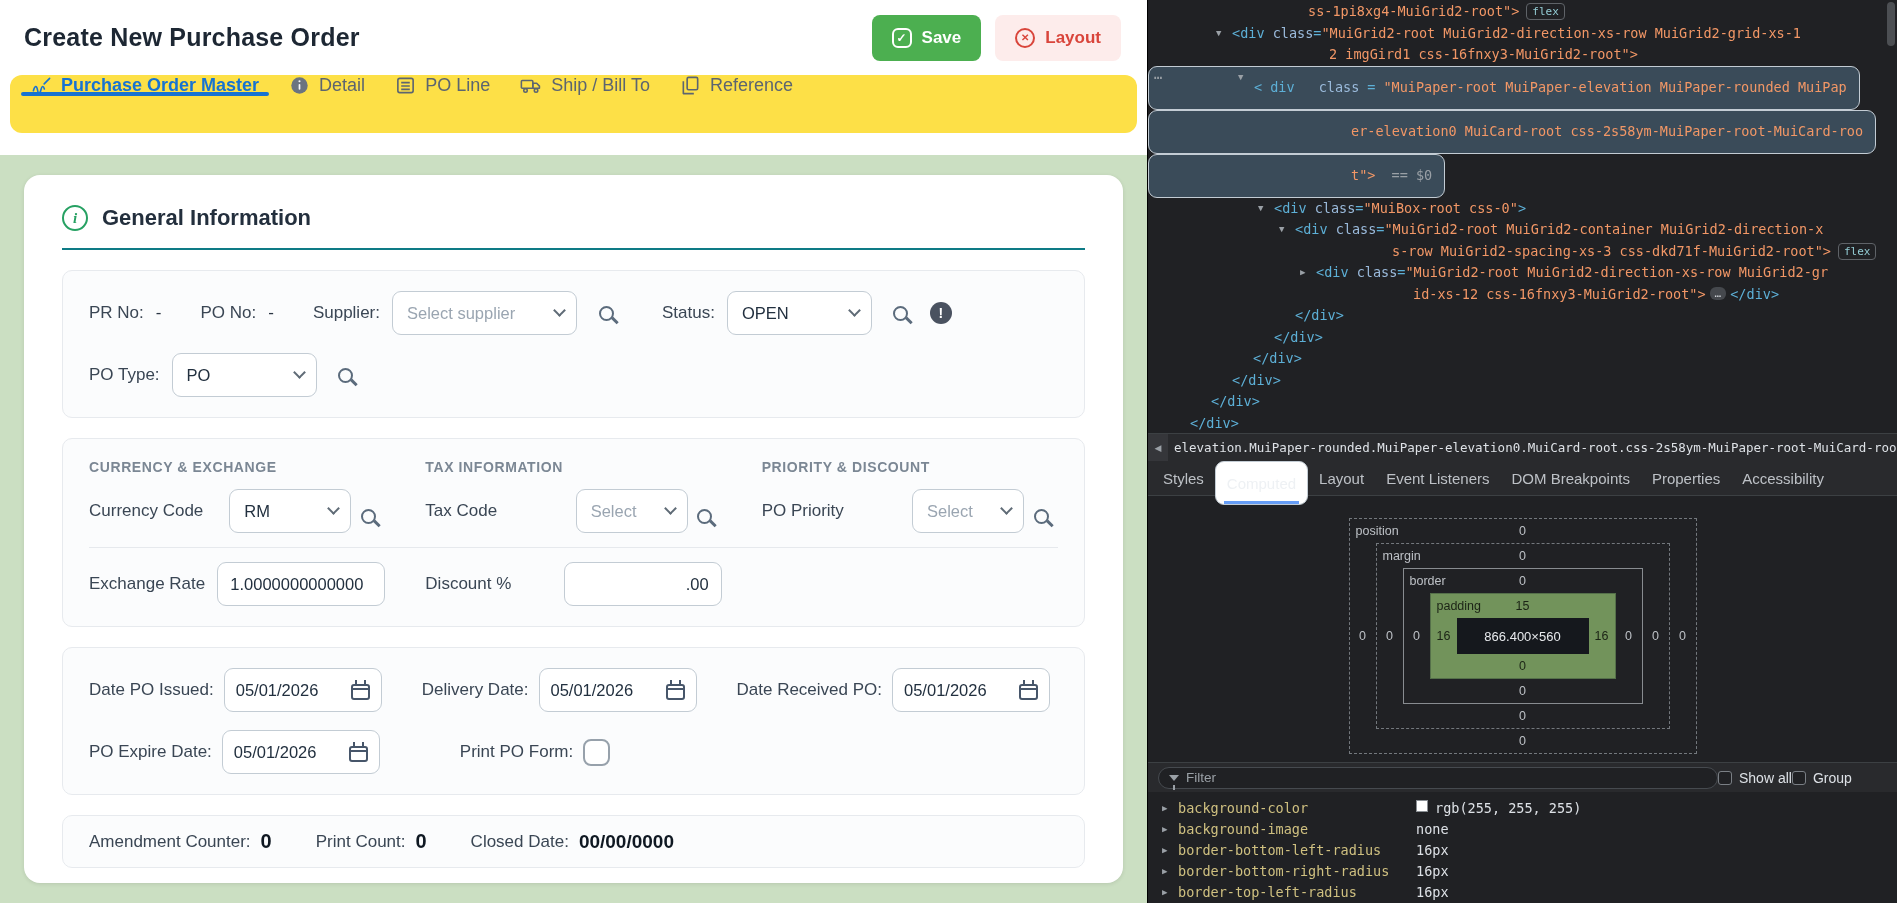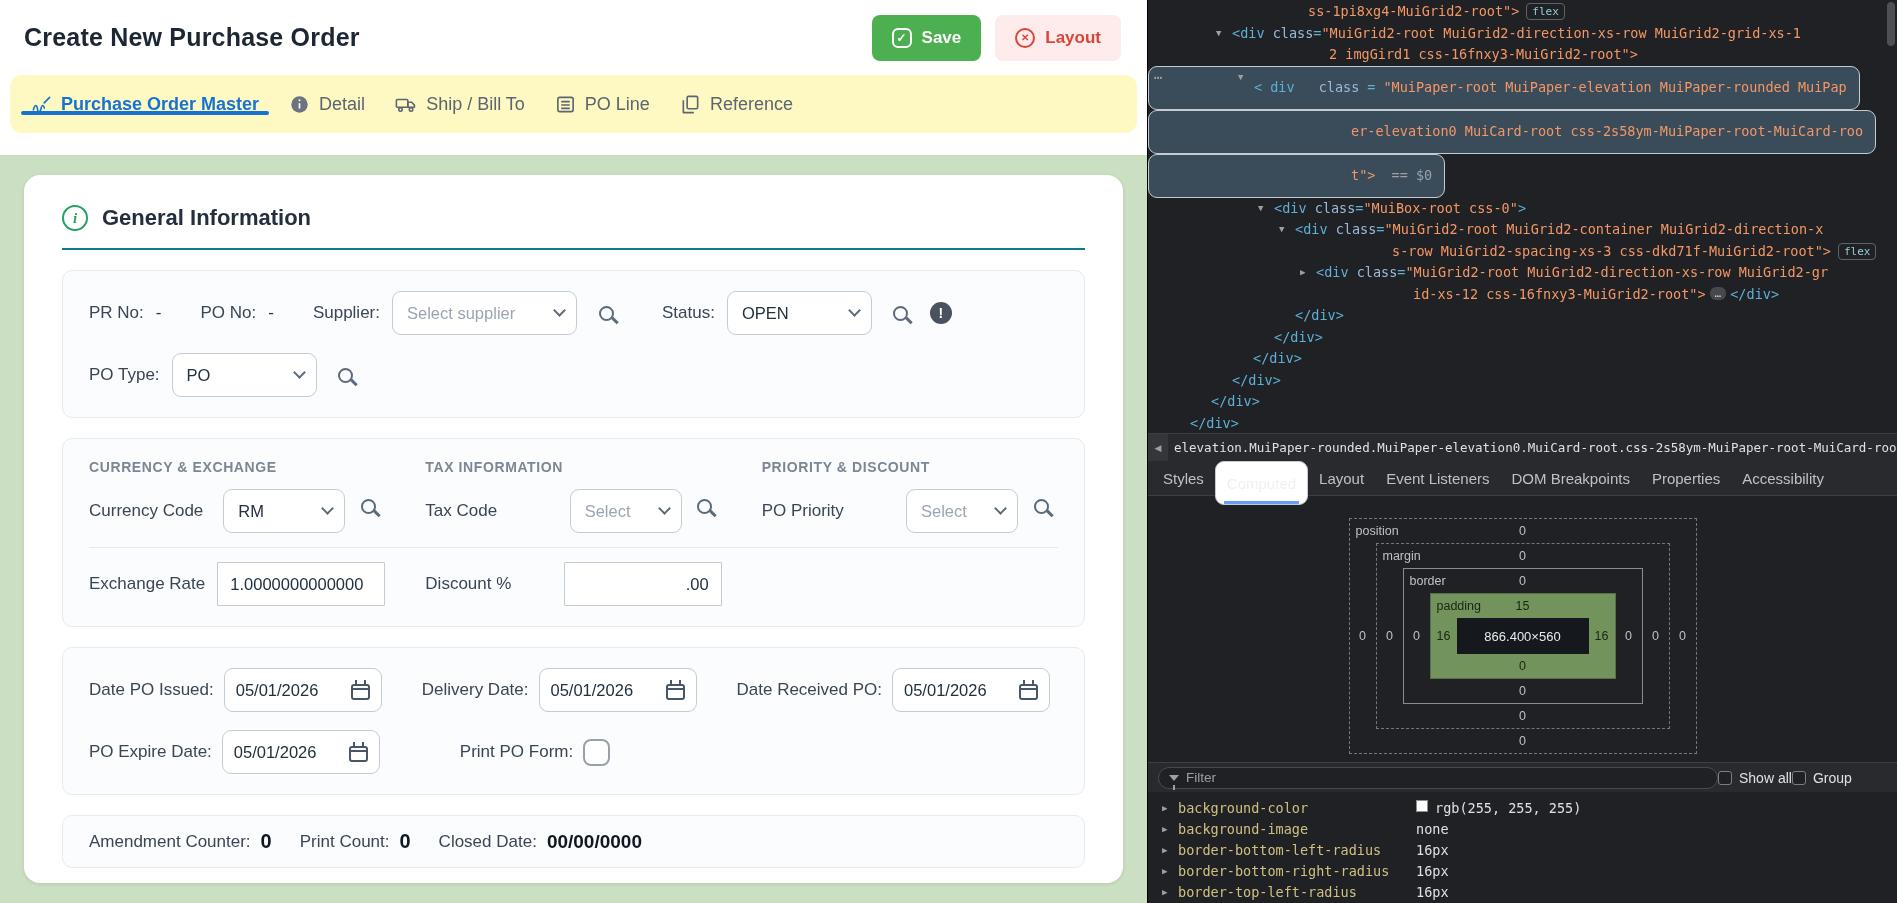--- a/index.html
+++ b/index.html
@@ -10,21 +10,21 @@
   .app{width:1147px;height:903px;display:flex;flex-direction:column;background:#fff}
   .app-header{height:75px;flex:none;display:flex;align-items:center;justify-content:space-between;padding:0 26px 0 24px}
   .page-title{font-size:25px;font-weight:700;color:#1d2733;letter-spacing:.2px}
   .hdr-actions{display:flex;align-items:center;gap:14px}
   .btn{border:none;border-radius:8px;height:46px;padding:0 20px;font-size:17px;font-weight:700;display:inline-flex;align-items:center;gap:10px;cursor:pointer;font-family:inherit}
   .btn-save{background:#4caf50;color:#fff}
   .chk-ic{width:20px;height:20px;border:2px solid #fff;border-radius:6px;display:inline-flex;align-items:center;justify-content:center;font-size:12px;font-weight:700}
   .btn-cancel{background:#fdeceb;color:#d9453b}
   .x-ic{width:20px;height:20px;border:2px solid #d9453b;border-radius:50%;display:inline-flex;align-items:center;justify-content:center;font-size:10px;font-weight:700}
 
-  .tabs{height:58px;flex:none;background:#fef9c3;border-radius:12px;margin:0 10px;display:flex;align-items:center;padding:0 6px;position:relative}
+  .tabs{height:58px;flex:none;background:#fde047;border-radius:12px;margin:0 10px;display:flex;align-items:flex-start;padding:0 6px;position:relative}
   .tab{display:flex;align-items:center;gap:9px;padding:0 15px;font-size:18px;color:#5c6570;position:relative;cursor:pointer;white-space:nowrap}
   .tab .tabic{display:inline-flex;align-items:center}
   .tab.active{color:#1773d2;font-weight:700}
   .tab.active::after{content:"";position:absolute;left:5px;right:5px;bottom:0;height:4px;background:#1773d2;border-radius:2px}
 
   .gap-strip{height:22px;flex:none;background:#fff}
   .green{flex:1;background:#cbdfc2;padding:20px 24px;overflow:hidden}
   .card{background:#fff;border-radius:16px;height:100%;padding:30px 38px;box-shadow:0 1px 4px rgba(0,0,0,.10);overflow:hidden}
   .card-head{display:flex;align-items:center;gap:14px}
   .info-ic{width:26px;height:26px;border:2px solid #27a163;color:#27a163;border-radius:50%;display:inline-flex;align-items:center;justify-content:center;font-size:15px;font-weight:700;font-family:"Liberation Serif",serif;font-style:italic}
@@ -45,37 +45,37 @@
   .caret{width:9px;height:9px;border-right:2px solid #5f6b76;border-bottom:2px solid #5f6b76;transform:rotate(45deg);margin-top:-5px;flex:none}
   .w185{width:185px}.w145{width:145px}.w122{width:122px}.w112{width:112px}
   .icon-btn{background:none;border:none;width:34px;height:34px;display:inline-flex;align-items:center;justify-content:center;cursor:pointer;flex:none}
   .mag{position:relative;width:15px;height:15px;border:2px solid #5b6b7c;border-radius:50%;display:inline-block}
   .mag::after{content:"";position:absolute;width:8px;height:2.5px;background:#5b6b7c;transform:rotate(45deg);right:-7px;bottom:-3px}
   .warn-ic{width:22px;height:22px;border-radius:50%;background:#4a5260;color:#fff;display:inline-flex;align-items:center;justify-content:center;font-size:14px;font-weight:700}
 
   .cols{display:grid;grid-template-columns:1fr 1fr 1fr;column-gap:40px;align-items:center}
   .colhead{font-size:14px;font-weight:700;letter-spacing:.6px;color:#7b8794;margin-bottom:14px}
   .cell{display:flex;align-items:center;justify-content:space-between;gap:10px}
-  .ctl{display:flex;align-items:flex-start;gap:6px}
+  .ctl{display:flex;align-items:flex-end;}
   .divline{border-top:1px solid #e6e9ed;margin:14px 0}
-  .inp{height:44px;border:1px solid #c3ccd4;border-radius:1px;background:#fff;display:inline-flex;align-items:center;padding:0 12px;font-size:16.5px;color:#22303f;overflow:hidden;white-space:nowrap;flex:none}
+  .inp{height:44px;border:1px solid #c3ccd4;border-radius:9px;background:#fff;display:inline-flex;align-items:center;padding:0 12px;font-size:16.5px;color:#22303f;overflow:hidden;white-space:nowrap;flex:none}
   .inp.right{justify-content:flex-end}
   .w168{width:168px}.w158{width:158px}
 
   .fs3 .frow{gap:40px}
   .dgroup{display:flex;align-items:center;gap:10px}
   .dateinp{width:158px;height:44px;border:1px solid #c3ccd4;border-radius:9px;background:#fff;display:inline-flex;align-items:center;justify-content:space-between;padding:0 11px;flex:none;cursor:pointer}
   .dval{font-size:16.5px;color:#22303f}
   .cal{position:relative;width:19px;height:16px;border:2px solid #47566a;border-radius:3px;margin-top:3px;display:inline-block}
   .cal::before{content:"";position:absolute;top:-6px;left:2px;width:2px;height:5px;background:#47566a;box-shadow:9px 0 0 #47566a}
   .cal::after{content:"";position:absolute;top:2px;left:0;right:0;height:2px;background:#47566a}
   .checkbox{width:27px;height:27px;border:2px solid #97a1ab;border-radius:8px;background:#fff;display:inline-block;cursor:pointer}
 
   .fs4{padding:14px 26px;margin-top:20px}
-  .fs4 .frow{gap:28px}
+  .fs4 .frow{gap:44px}
   .pair{display:flex;align-items:center;gap:10px}
   .cnt{font-size:20px;font-weight:700;color:#0f1822}
   .cnt-date{font-size:19px;font-weight:700;color:#0f1822}
 
   
   .devtools{width:750px;height:903px;background:#202124;border-left:1px solid #000;display:flex;flex-direction:column;position:relative}
   .code{height:433px;flex:none;position:relative;overflow:hidden;padding-top:1px;font-family:"DejaVu Sans Mono",monospace;font-size:13.5px}
   .cline{position:relative;line-height:21.5px;white-space:pre;color:#e8eaed}
   .cline.sel{background:#3a4b59}
   .tree-arrow{position:absolute;top:0;color:#9aa0a6;font-size:9px;line-height:21.5px}
@@ -153,37 +153,37 @@
           <svg viewBox="0 0 22 22" width="21" height="21">
             <circle cx="11" cy="11" r="8.6" fill="#6b7480"></circle>
             <rect x="10.1" y="9.4" width="1.8" height="6" rx=".9" fill="#f6f7f8"></rect>
             <circle cx="11" cy="6.6" r="1.1" fill="#f6f7f8"></circle>
           </svg>
         </span>
         <span>Detail</span>
       </div>
       <div class="tab">
         <span class="tabic">
+          <svg viewBox="0 0 22 22" width="21" height="21" fill="none" stroke="currentColor" stroke-width="1.7" stroke-linejoin="round">
+            <rect x="3" y="3.5" width="16" height="15" rx="2"></rect>
+            <path d="M6.5 8h9M6.5 11.5h9M6.5 15h9"></path>
+          </svg>
+        </span>
+        <span>PO Line</span>
+      </div>
+      <div class="tab">
+        <span class="tabic">
           <svg viewBox="0 0 24 22" width="22" height="21" fill="none" stroke="currentColor" stroke-width="1.7" stroke-linejoin="round">
             <rect x="1.5" y="5.5" width="12.5" height="8.5" rx="1"></rect>
             <path d="M14 8.5h4.2l3 3.2v2.3H14z"></path>
             <circle cx="6" cy="16.5" r="1.9"></circle>
             <circle cx="17.5" cy="16.5" r="1.9"></circle>
           </svg>
         </span>
         <span>Ship / Bill To</span>
-      </div>
-      <div class="tab">
-        <span class="tabic">
-          <svg viewBox="0 0 22 22" width="21" height="21" fill="none" stroke="currentColor" stroke-width="1.7" stroke-linejoin="round">
-            <rect x="3" y="3.5" width="16" height="15" rx="2"></rect>
-            <path d="M6.5 8h9M6.5 11.5h9M6.5 15h9"></path>
-          </svg>
-        </span>
-        <span>PO Line</span>
       </div>
       <div class="tab">
         <span class="tabic">
           <svg viewBox="0 0 22 22" width="21" height="21" fill="none" stroke="currentColor" stroke-width="1.7" stroke-linejoin="round">
             <rect x="7.5" y="2.5" width="11" height="13" rx="1.5"></rect>
             <path d="M14.5 19.5h-11v-13"></path>
           </svg>
         </span>
         <span>Reference</span>
       </div>

